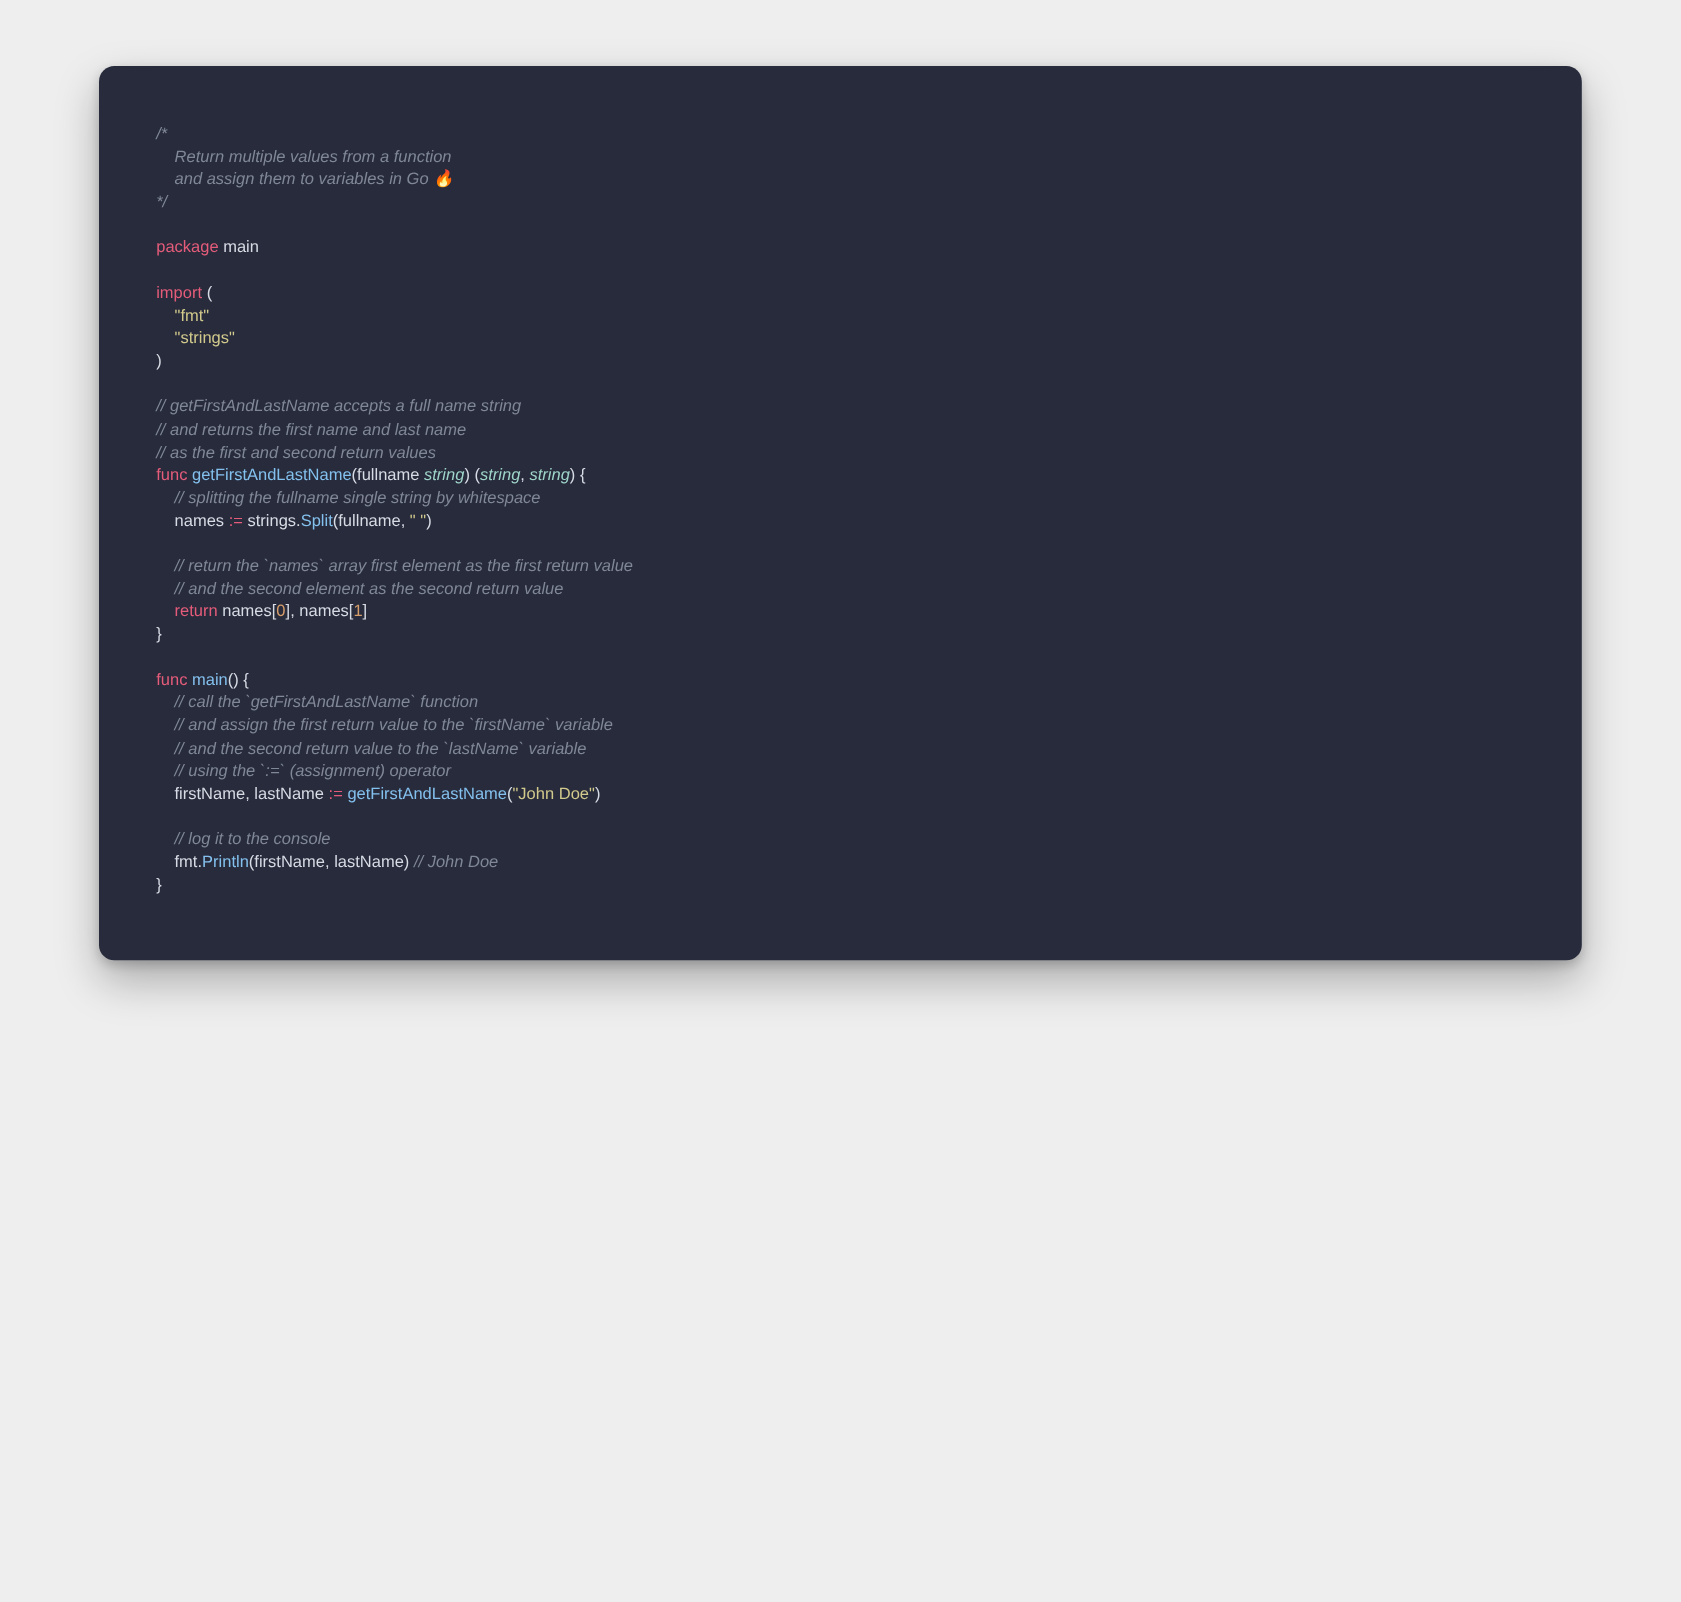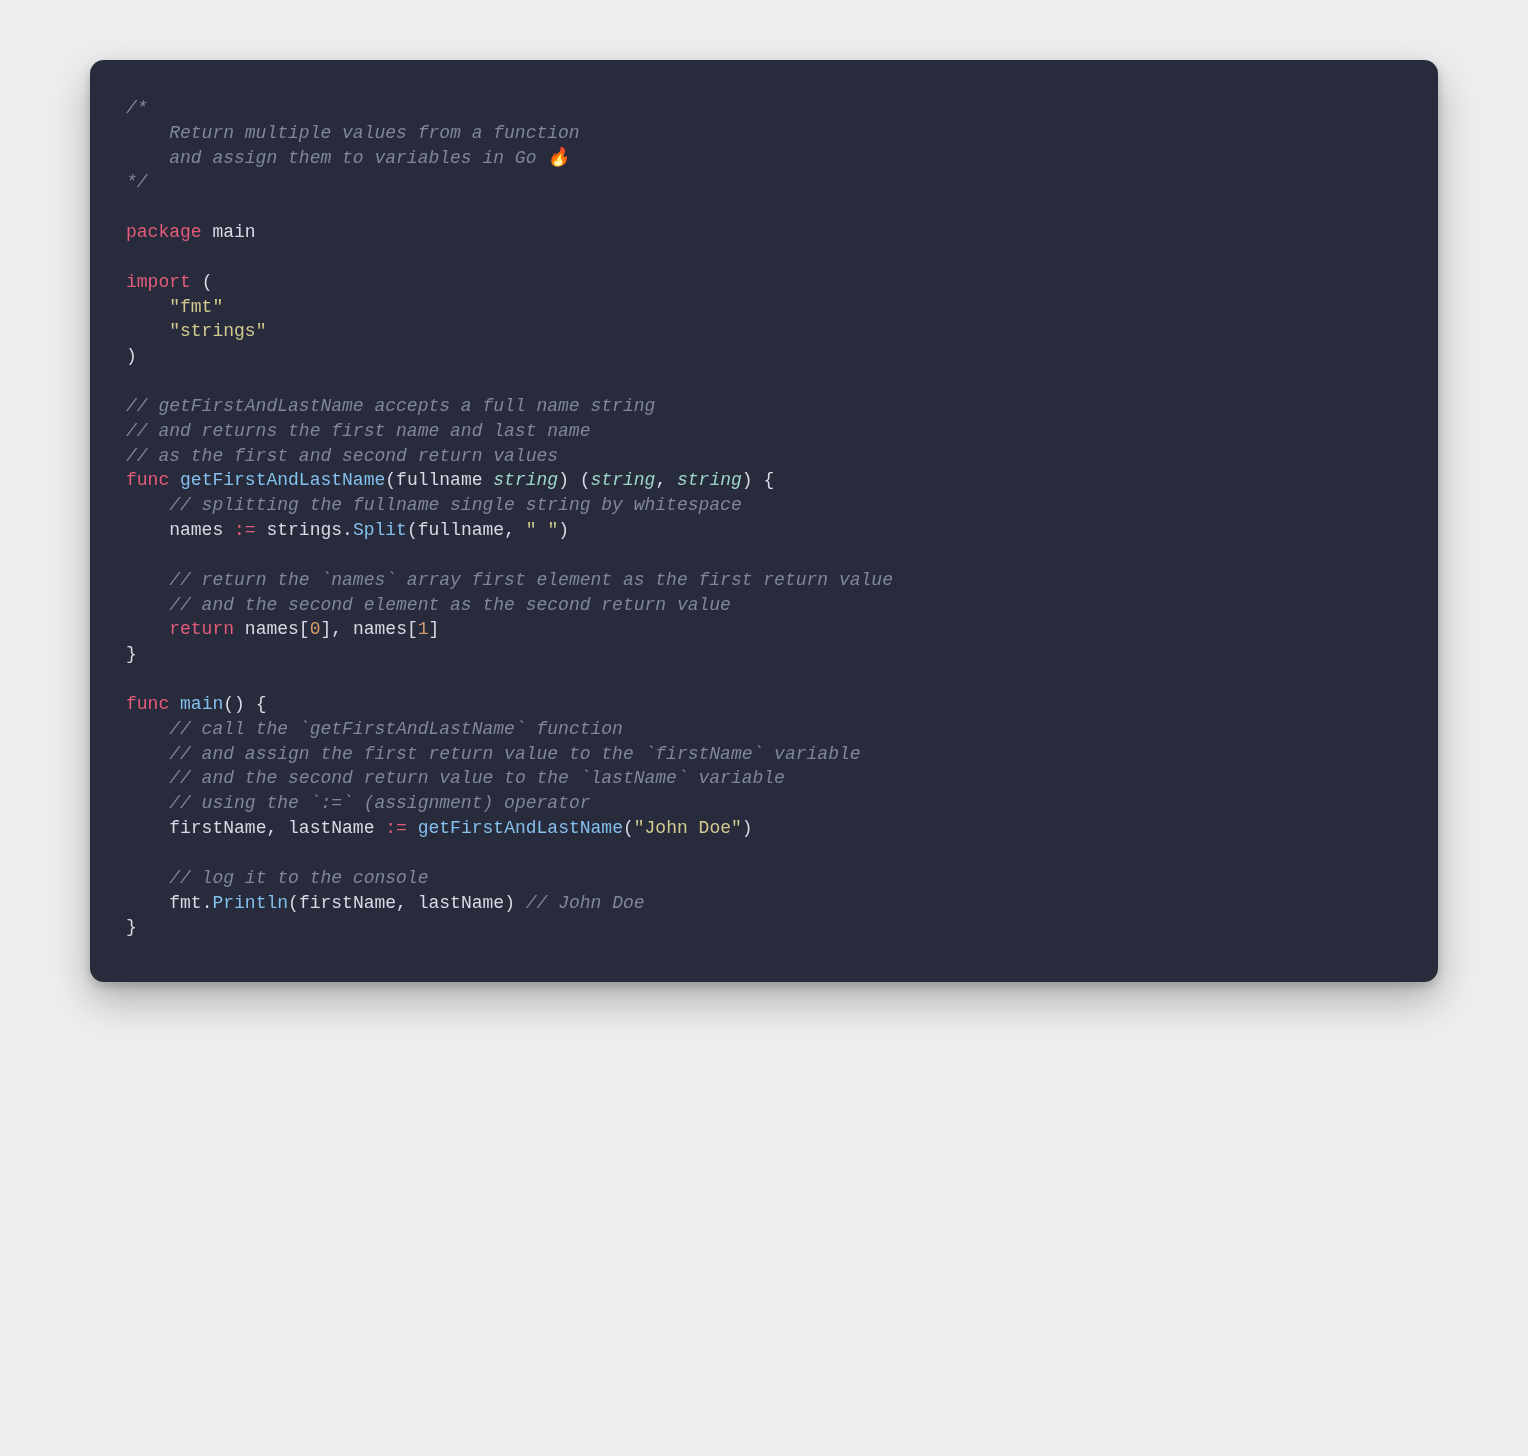--- a/index.html
+++ b/index.html
@@ -18,23 +18,23 @@
   }
   .card {
     background: #272b3c;
     border-radius: 14px;
     box-shadow: 0 18px 40px rgba(0,0,0,0.28), 0 4px 10px rgba(0,0,0,0.18);
     padding: 36px 36px 42px 36px;
     box-sizing: border-box;
     width: 100%;
   }
   pre.code {
-    margin: 0;
-    font-family: Liberation Mono, monospace;
-    font-size: 18px;
+    margin: 16px;
+    font-family: Liberation Sans, sans-serif;
+    font-size: 15px;
     line-height: 1.38;
     color: #d6dbe4;
     white-space: pre;
   }
   .tok-comment   { color: #808797; font-style: italic; }
   .tok-keyword   { color: #e55c7a; }
   .tok-ident     { color: #d6dbe4; }
   .tok-type      { color: #9fd5c9; font-style: italic; }
   .tok-func      { color: #84c0ed; }
   .tok-string    { color: #d2c98c; }

